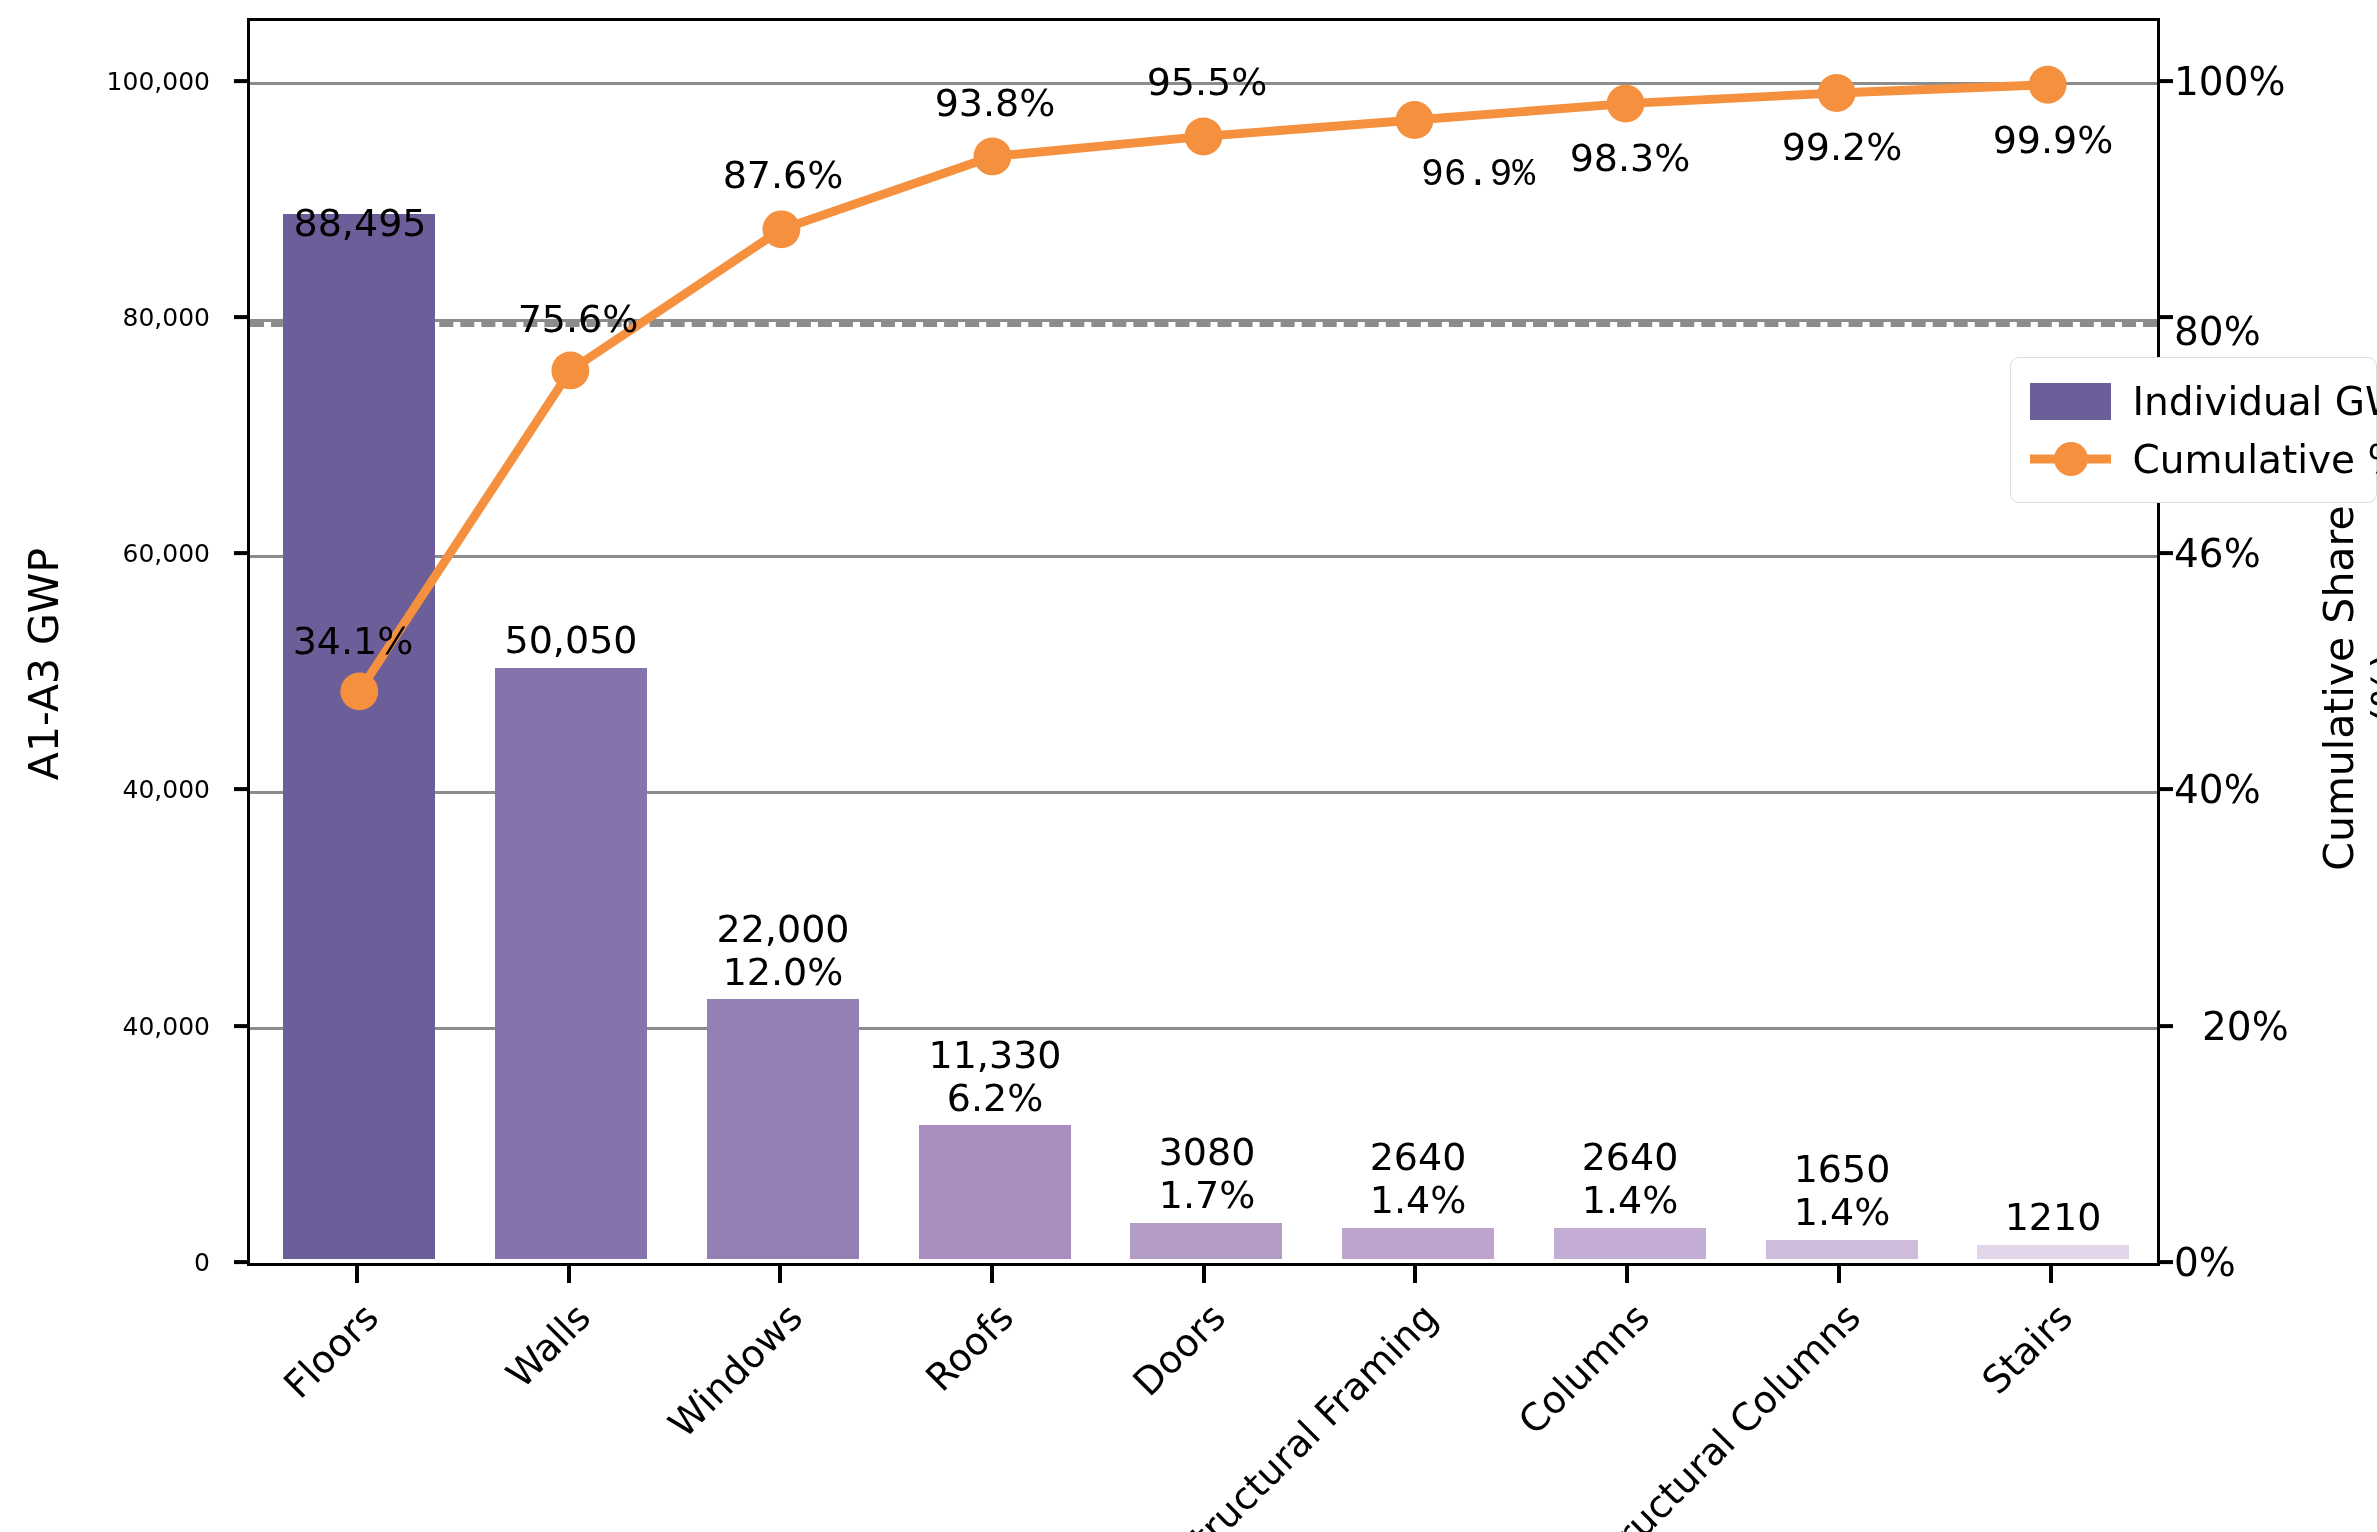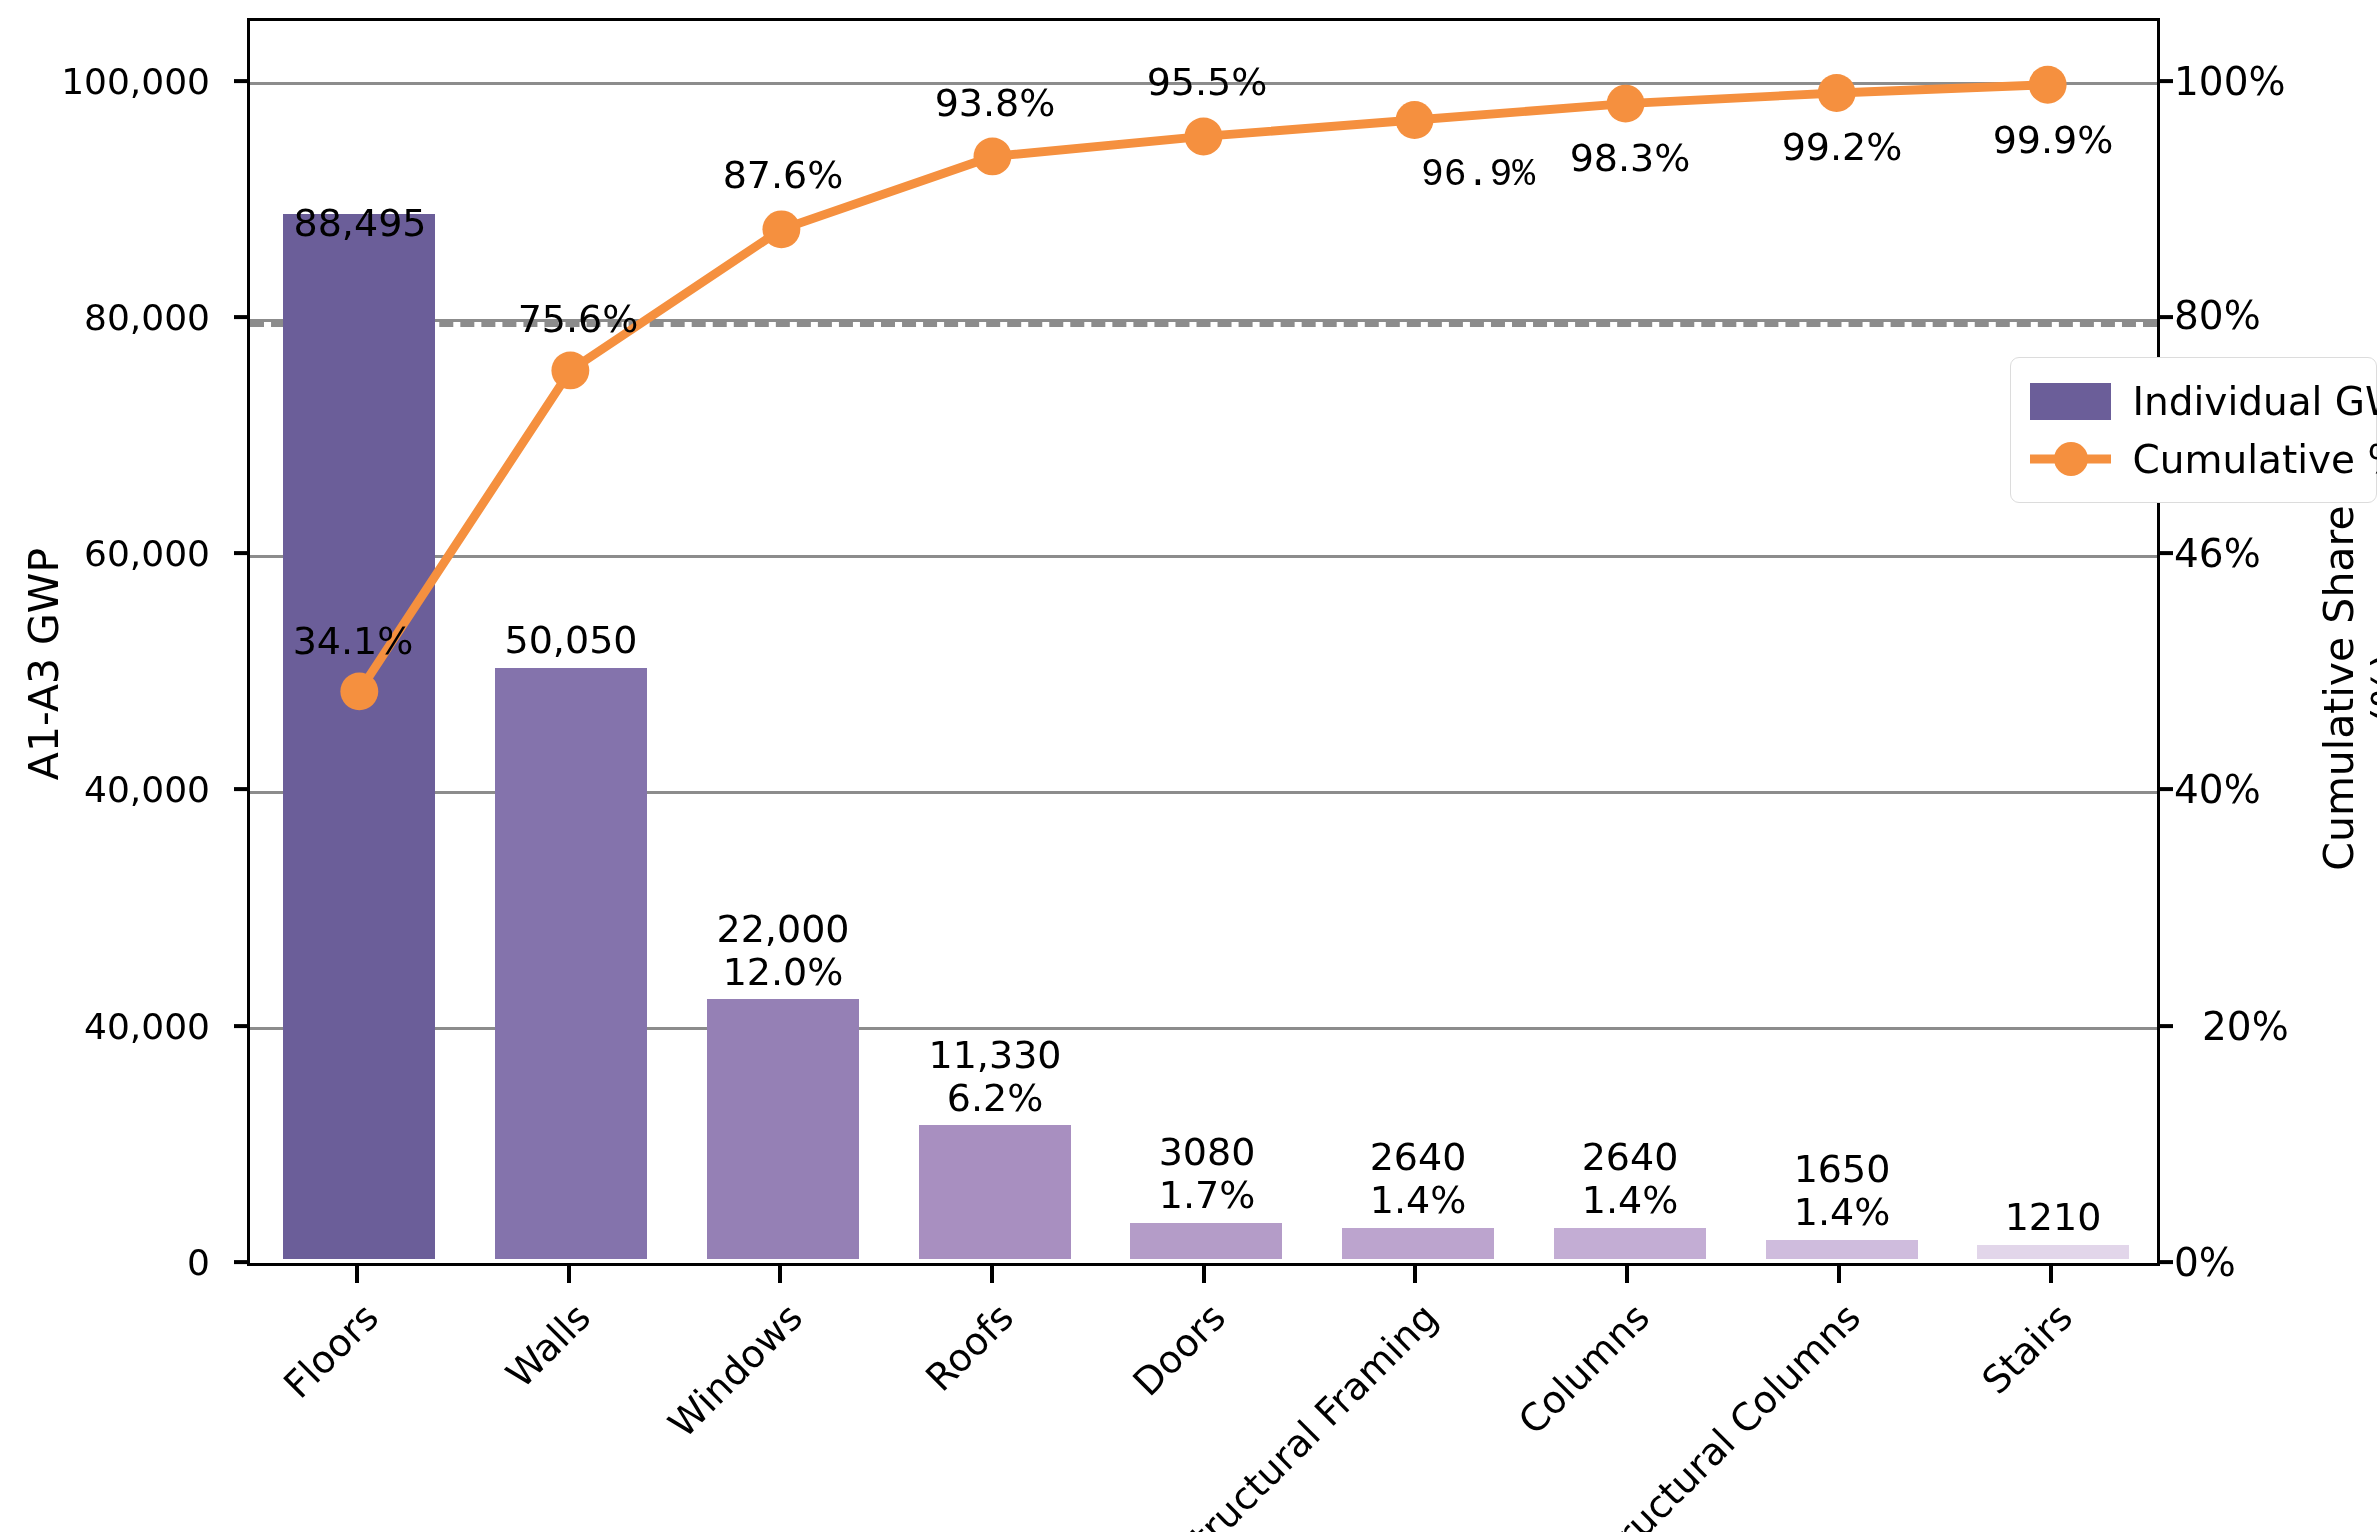--- a/index.html
+++ b/index.html
@@ -50,21 +50,21 @@
     white-space:nowrap;
     transform:translateX(-50%);
     font-family:"DejaVu Sans",sans-serif;
   }
 
   
   .ytick-left{
     position:absolute;
     right:2167px;
     text-align:right;
-    font-size:36px;color:#000;
+    font-size:25px;color:#000;
     white-space:nowrap;
     transform:translateY(-50%);
     font-family:"DejaVu Sans",sans-serif;
   }
   .ytick-right{
     position:absolute;
     left:2174px;
     text-align:left;
     font-size:39px;color:#000;
     white-space:nowrap;
@@ -149,21 +149,21 @@
 
   <div id="right-ticks">
       <div class="ytick-right" style="top: 1262px;">0%</div>
       <div class="tickmark-right" style="top: 1262px;"></div>
       <div class="ytick-right" style="top: 1026px; margin-left: 28px;">20%</div>
       <div class="tickmark-right" style="top: 1026px;"></div>
       <div class="ytick-right" style="top: 789px;">40%</div>
       <div class="tickmark-right" style="top: 789px;"></div>
       <div class="ytick-right" style="top: 553px;">46%</div>
       <div class="tickmark-right" style="top: 553px;"></div>
-      <div class="ytick-right" style="top: 315px;">80%</div>
+      <div class="ytick-right" style="top: 331px;">80%</div>
       <div class="tickmark-right" style="top: 317px;"></div>
       <div class="ytick-right" style="top: 81px;">100%</div>
       <div class="tickmark-right" style="top: 81px;"></div>
     </div>
 
   <div id="x-ticks">
       <div class="xtickmark" style="left: 355px;"></div>
       <div class="xtick-label" style="left: -277px; width: 633px; top: 1295px;">Floors</div>
       <div class="xtickmark" style="left: 567px;"></div>
       <div class="xtick-label" style="left: -65px; width: 633px; top: 1295px;">Walls</div>

